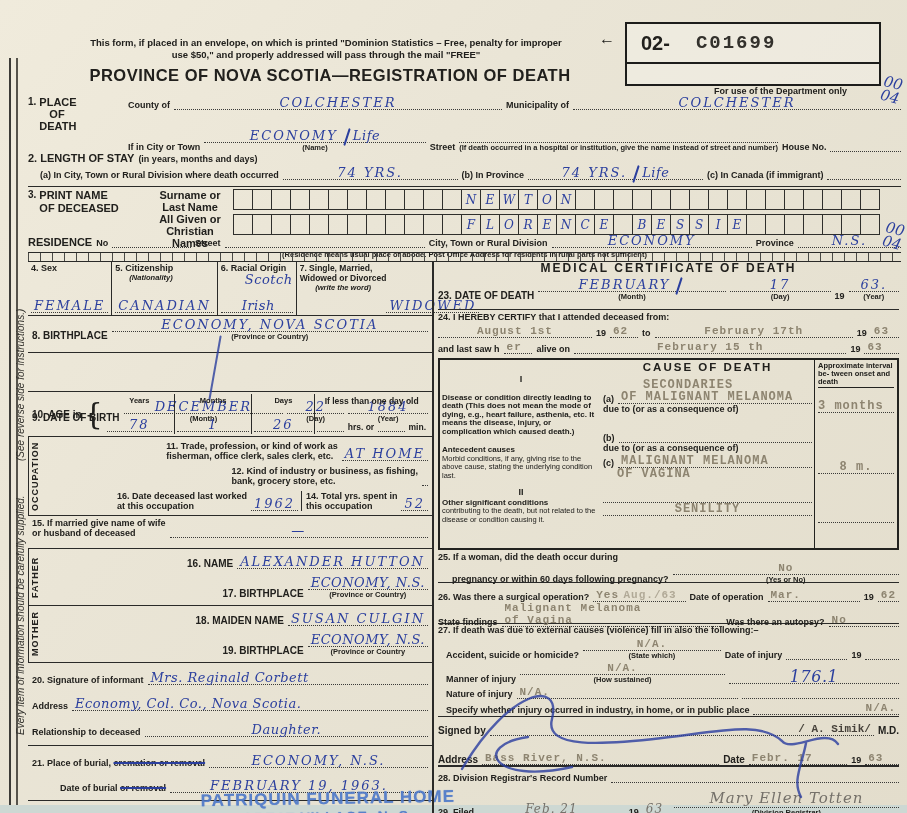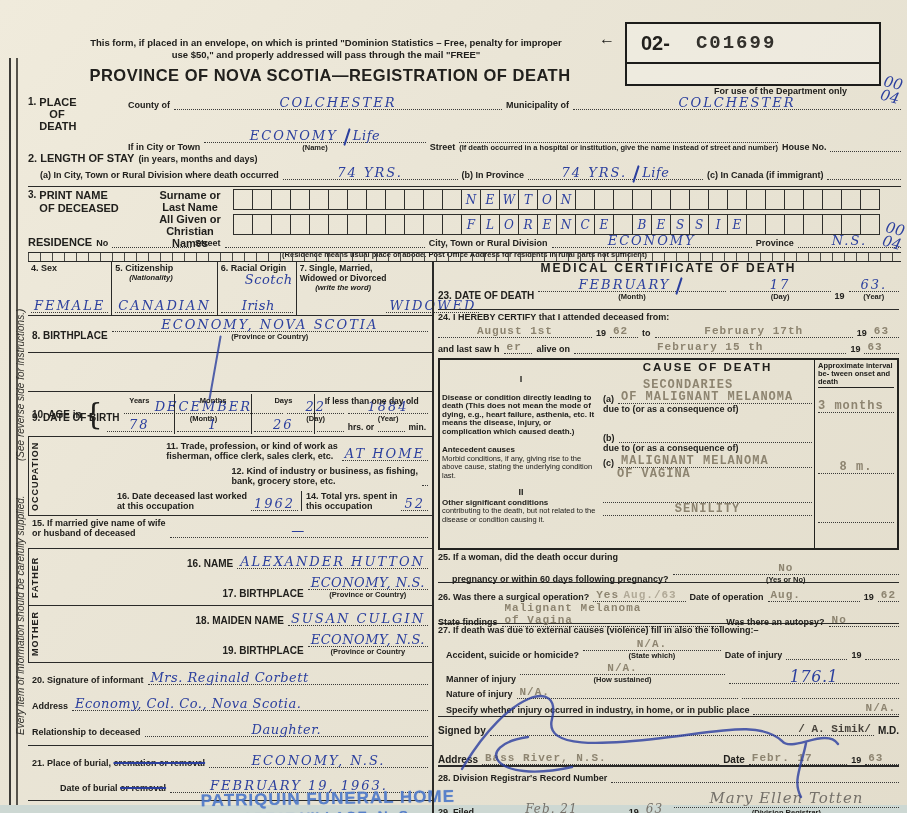--- a/index.html
+++ b/index.html
@@ -781,21 +781,21 @@
       </div>
     </div>
 
     <div style="height:40px;border-bottom:1.5px solid #2a2a28;display:flex;flex-direction:column;justify-content:space-around;">
       <div class="fr">
         <span class="lbl-sm">26. Was there a surgical operation?</span>
         <span class="fill"><span class="tw">Yes</span>&nbsp;
           <span class="tw" style="opacity:.6;">Aug./63</span></span>
         <span class="lbl-sm">Date of operation</span>
         <span class="fill">
-            <span class="tw">Aug.</span>
+            <span class="tw">Mar.</span>
           </span>
         <span class="lbl-sm">19</span>
         <span class="fill" style="flex:.15;">
             <span class="tw">62</span>
           </span>
       </div>
       <div class="fr">
         <span class="lbl-sm">State findings</span>
         <span class="fill">
             <span style="display:inline-block;">

